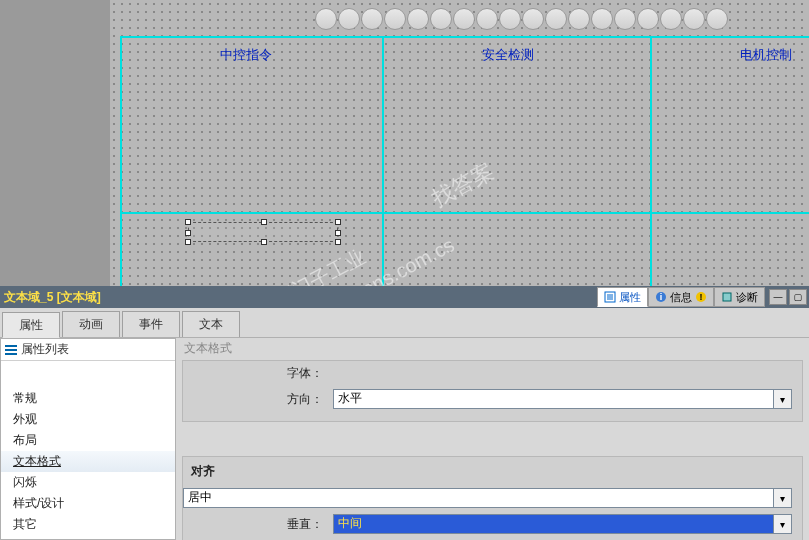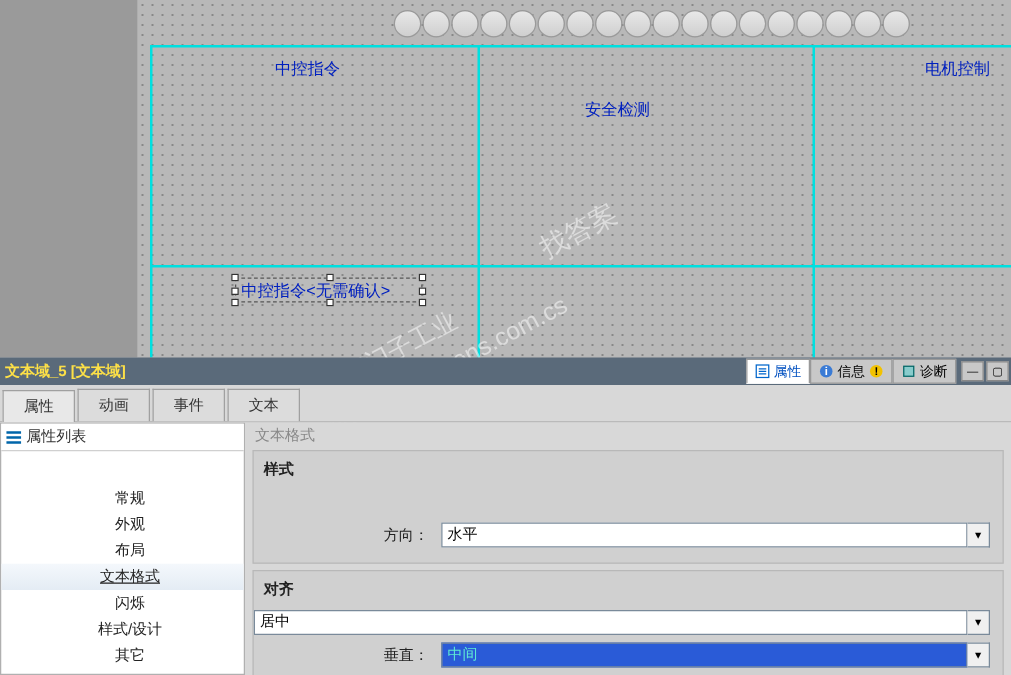--- a/index.html
+++ b/index.html
@@ -23,35 +23,35 @@
 .pane-tab { height: 20px; padding: 0 6px; font-size: 11px; background: #dcdcdc; border: 1px solid #999; display: flex; align-items: center; gap: 3px; cursor: pointer; }
 .pane-tab.inactive { background: #c8c8c8; }
 .pane-tab.active { background: #fff; border-bottom: 1px solid #fff; color: #0050c0; }
 .tab-icon { width: 12px; height: 12px; display: inline-flex; align-items: center; justify-content: center; }
 .titlebar-buttons { display: flex; gap: 2px; margin-left: 4px; }
 .tb-btn { width: 18px; height: 16px; background: #c8c8c8; border: 1px solid #888; font-size: 9px; display: flex; align-items: center; justify-content: center; cursor: pointer; }
 .tabstrip { position: absolute; top: 308px; left: 0; right: 0; height: 30px; background: #d8d8d8; border-bottom: 1px solid #b0b0b0; display: flex; align-items: end; padding-left: 2px; }
 .main-tab { height: 26px; padding: 4px 16px 0 16px; font-size: 12px; background: #dcdcdc; border: 1px solid #a0a0a0; border-bottom: none; margin-right: 2px; cursor: pointer; color: #333; }
 .main-tab.active { background: #e8e8e8; border-bottom: 1px solid #e8e8e8; position: relative; top: 1px; }
 .lower-panel { position: absolute; top: 338px; left: 0; right: 0; bottom: 0; display: flex; background: #d8d8d8; }
-.prop-list-pane { width: 196px; background: #fff; border: 1px solid #b0b0b0; display: flex; flex-direction: column; text-align: center; }
+.prop-list-pane { width: 176px; background: #fff; border: 1px solid #b0b0b0; display: flex; flex-direction: column; }
 .prop-list-header { height: 22px; background: #fff; border-bottom: 1px solid #d0d0d0; display: flex; align-items: center; gap: 4px; padding-left: 4px; font-size: 12px; color: #333; }
 .dir-icon { width: 12px; height: 12px; }
 .prop-list { flex: 1; overflow: auto; font-size: 12px; padding-top: 2px; margin-top: 25px; }
 .prop-item { padding: 2px 0 2px 12px; cursor: pointer; color: #222; }
 .prop-item.selected { background: #fff; background: linear-gradient(#f4f8fc,#e4ecf4); text-decoration: underline; }
 .prop-content { flex: 1; background: #d8d8d8; position: relative; overflow: hidden; }
 .crumb { position: absolute; top: 0; left: 8px; font-size: 12px; color: #888; height: 20px; display:flex; align-items:center;}
 .group-box { position: absolute; left: 6px; right: 6px; background: #d0d0d0; border: 1px solid #b8b8b8; padding-bottom: 8px; }
 .group-title { font-size: 12px; font-weight: bold; color: #222; padding: 6px 8px; }
 .field-row { display: flex; align-items: center; height: 24px; margin-bottom: 2px; }
 .field-label { width: 150px; text-align: right; padding-right: 10px; font-size: 12px; color: #222; }
 .field-control { flex: 1; display: flex; align-items: stretch; height: 20px; margin-right: 10px; }
 .field-input { flex: 1; border: 1px solid #7a8a9a; background: #fff; font-size: 12px; padding: 0 4px; }
-.field-input.selected { background: #2a5bd7; color: #5eead4; }
+.field-input.selected { background: #2a5bd7; color: #fde047; }
 .side-btn { width: 18px; border: 1px solid #7a8a9a; border-left: none; background: #f0f0f0; font-size: 10px; display: flex; align-items: center; justify-content: center; cursor: pointer; }
 </style>
 </head>
 <body>
 
 <div class="canvas-area">
   <div class="canvas-left-margin"></div>
   <div class="canvas-grid">
     <div class="circle-row">
       <div class="circle"></div>
@@ -72,24 +72,23 @@
       <div class="circle"></div>
       <div class="circle"></div>
       <div class="circle"></div>
     </div>
     <div class="hline" style="top:36px; left:10px; right:0;"></div>
     <div class="hline" style="top:212px; left:10px; right:0;"></div>
     <div class="vline" style="top:36px; left:10px; height:250px;"></div>
     <div class="vline" style="top:36px; left:272px; height:250px;"></div>
     <div class="vline" style="top:36px; left:540px; height:250px;"></div>
     <div class="canvas-label" style="top:46px; left:110px;">中控指令</div>
-    <div class="canvas-label" style="top:46px; left:358px;margin-top:33px;">安全检测</div>
+    <div class="canvas-label" style="top:46px; left:372px;">安全检测</div>
     <div class="canvas-label" style="top:46px; left:630px;">电机控制</div>
     <div class="sel-box" style="top:222px; left:78px; width:150px; height:20px;">
-      <div class="canvas-label" style="top:1px; left:4px;">中控指令&lt;无需确认&gt;</div>
       <div class="sel-handle" style="top:-4px;left:-4px;"></div>
       <div class="sel-handle" style="top:-4px;left:72px;"></div>
       <div class="sel-handle" style="top:-4px;right:-4px;"></div>
       <div class="sel-handle" style="top:7px;left:-4px;"></div>
       <div class="sel-handle" style="top:7px;right:-4px;"></div>
       <div class="sel-handle" style="bottom:-4px;left:-4px;"></div>
       <div class="sel-handle" style="bottom:-4px;left:72px;"></div>
       <div class="sel-handle" style="bottom:-4px;right:-4px;"></div>
     </div>
   </div>
@@ -165,22 +164,22 @@
         <div class="prop-item">布局</div>
         <div class="prop-item selected">文本格式</div>
         <div class="prop-item">闪烁</div>
         <div class="prop-item">样式/设计</div>
         <div class="prop-item">其它</div>
       </div>
   </div>
   <div class="prop-content">
     <div class="crumb">文本格式</div>
     <div class="group-box" style="top:22px;">
-      <div class="group-title">样式</div>
-      <div class="field-row">
+      <div class="field-row">
+        <div class="field-label">字体：</div>
       </div>
       <div class="field-row">
         <div class="field-label">方向：</div>
         <div class="field-control">
           <div class="field-input">水平</div>
           <div class="side-btn">▾</div>
         </div>
       </div>
     </div>
     <div class="group-box" style="top:118px;">

